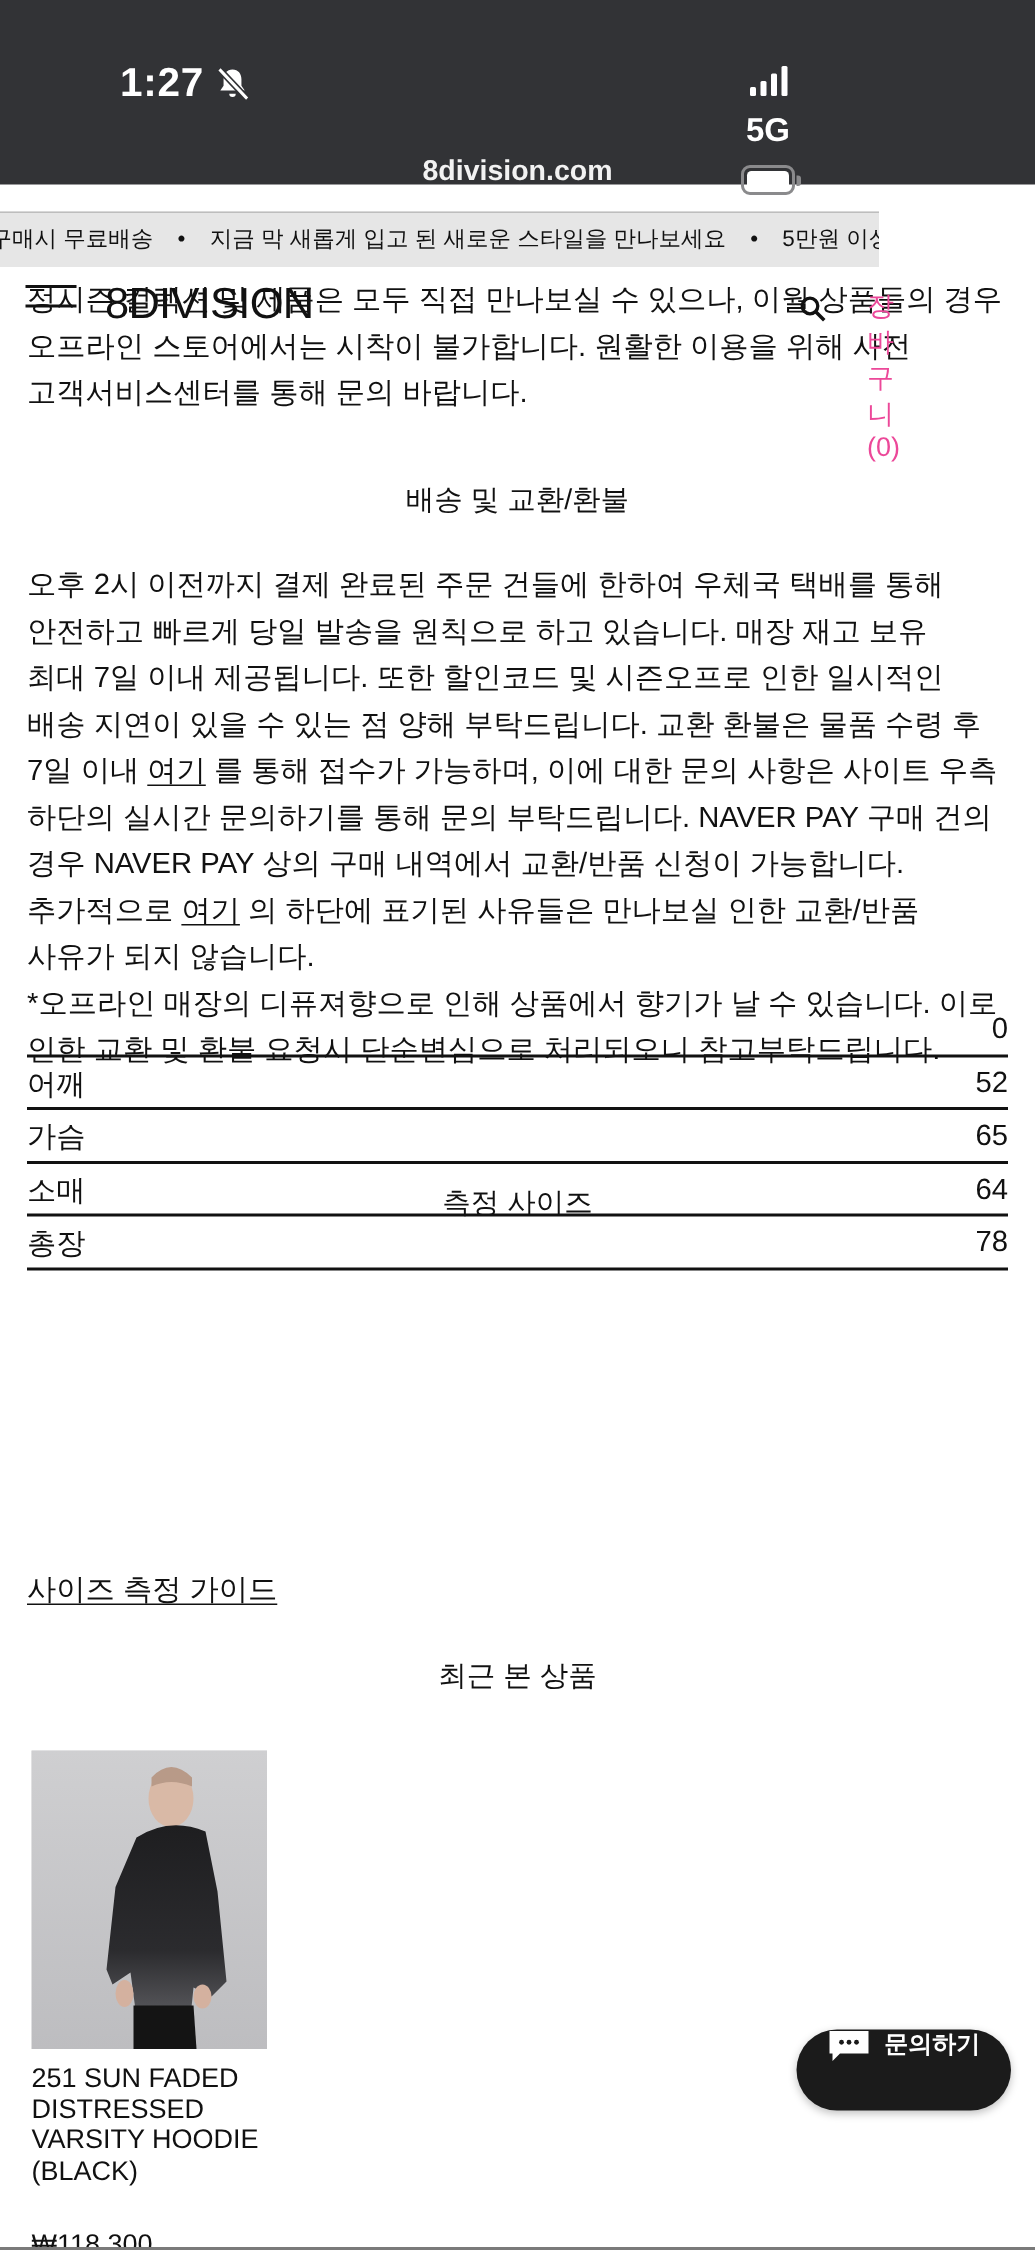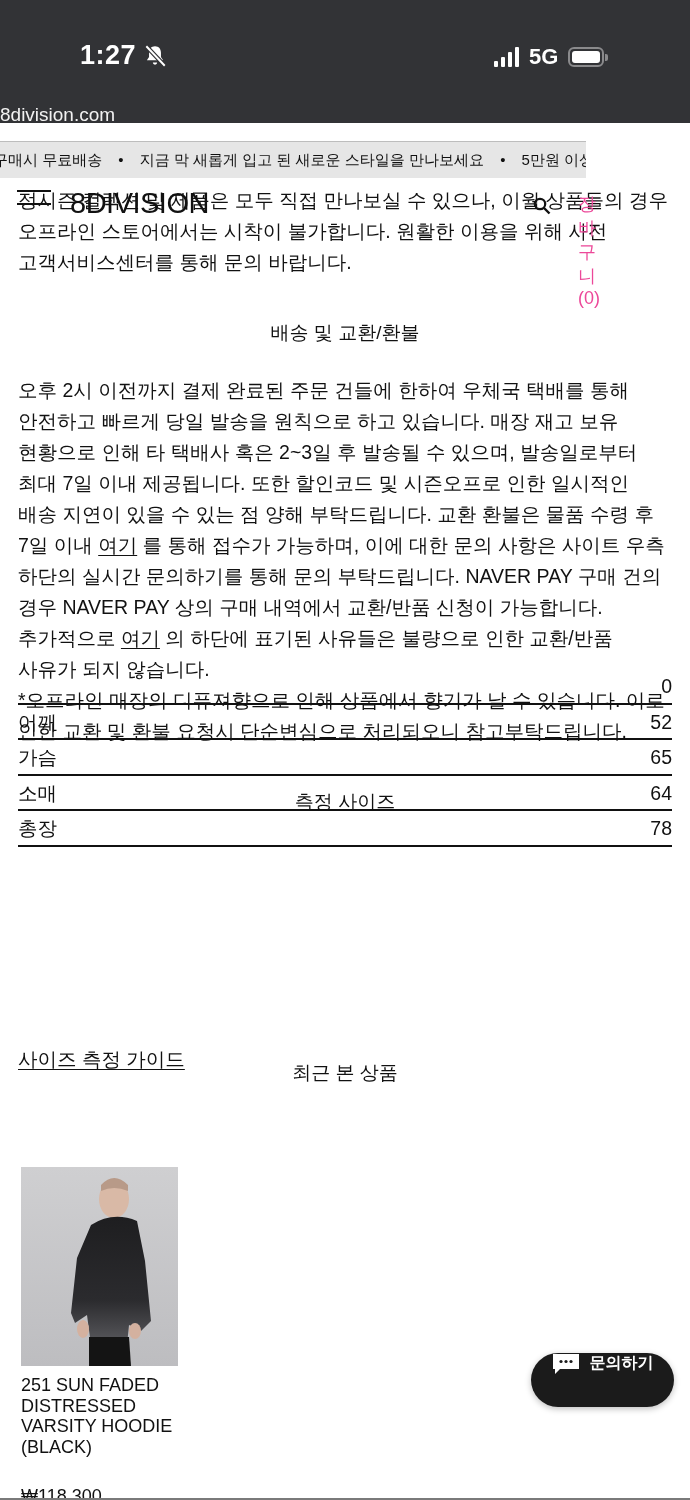--- a/index.html
+++ b/index.html
@@ -3,28 +3,28 @@
 <meta charset="utf-8">
 <style>
   * { box-sizing: border-box; margin: 0; padding: 0; }
   html, body { width: 690px; height: 1500px; overflow: hidden; background: #ffffff; }
   body { font-family: "Liberation Sans", "DejaVu Sans", sans-serif; color: #111; position: relative; }
 
   
   .chrome { position: absolute; left: 0; top: 0; width: 690px; height: 123px; background: #323336; color: #fff; }
   .status-time { position: absolute; left: 80px; top: 40px; font-size: 27px; font-weight: bold; letter-spacing: 0.5px; display: flex; align-items: center; gap: 6px; }
   .bell { width: 26px; height: 26px; position: relative; }
-  .status-right { position: absolute; left: 494px; top: 44px; display: flex; align-items: center; gap: 10px; }
+  .status-right { position: absolute; left: 494px; top: 44px; display: flex; align-items: center; gap: 10px; flex-direction: column; }
   .signal { display: flex; align-items: flex-end; gap: 3px; height: 20px; }
   .signal span { width: 4px; background: #fff; border-radius: 1px; display: block; }
   .net { font-size: 22px; font-weight: bold; }
   .battery { width: 36px; height: 20px; border: 2px solid #8a8a8c; border-radius: 6px; padding: 2px; position: relative; }
   .battery .fill { width: 100%; height: 100%; background: #fff; border-radius: 3px; }
   .battery::after { content: ""; position: absolute; right: -6px; top: 5px; width: 3px; height: 7px; background: #8a8a8c; border-radius: 0 2px 2px 0; }
-  .url { position: absolute; left: 0; width: 690px; top: 104px; font-size: 19px; font-weight: normal; color: #f2f2f2; }
+  .url { position: absolute; left: 0; width: 690px; top: 104px; text-align: center; font-size: 19px; font-weight: bold; color: #f2f2f2; }
 
   
   .marquee { position: absolute; left: 0; top: 141px; width: 586px; height: 37px; background: #e6e6e6; border-top: 1px solid #bdbdbd; white-space: nowrap; overflow: hidden; font-size: 15px; line-height: 36px; color: #111; }
   .marquee .track { position: absolute; left: -7px; top: 0; }
   .marquee .dot { margin: 0 12px; }
   .para { position: absolute; left: 18px; width: 660px; font-size: 19.5px; line-height: 31px; color: #111; }
   .heading { position: absolute; left: 0; width: 690px; text-align: center; font-size: 19px; color: #111; }
   .link-u { text-decoration: underline; text-underline-offset: 3px; }
 
   
@@ -107,27 +107,26 @@
     <line x1="11" y1="11" x2="16.5" y2="16.5" stroke="#111" stroke-width="2.4"></line>
   </svg>
   <div class="cart">장바구니(0)</div>
 </div>
 
 <div class="heading" style="top:320px;">배송 및 교환/환불</div>
 
 <div class="para" style="top:375px;">
   <div>오후 2시 이전까지 결제 완료된 주문 건들에 한하여 우체국 택배를 통해</div>
   <div>안전하고 빠르게 당일 발송을 원칙으로 하고 있습니다. 매장 재고 보유</div>
-  <div>현황으로 인해 타 택배사 혹은 2~3일 후 발송될 수 있으며, 발송일로부터</div>
   <div>최대 7일 이내 제공됩니다. 또한 할인코드 및 시즌오프로 인한 일시적인</div>
   <div>배송 지연이 있을 수 있는 점 양해 부탁드립니다. 교환 환불은 물품 수령 후</div>
   <div><span>7일 이내 </span><a class="link-u">여기</a><span> 를 통해 접수가 가능하며, 이에 대한 문의 사항은 사이트 우측</span></div>
   <div>하단의 실시간 문의하기를 통해 문의 부탁드립니다. NAVER PAY 구매 건의</div>
   <div>경우 NAVER PAY 상의 구매 내역에서 교환/반품 신청이 가능합니다.</div>
-  <div><span>추가적으로 </span><a class="link-u">여기</a><span> 의 하단에 표기된 사유들은 불량으로 인한 교환/반품</span></div>
+  <div><span>추가적으로 </span><a class="link-u">여기</a><span> 의 하단에 표기된 사유들은 만나보실 인한 교환/반품</span></div>
   <div>사유가 되지 않습니다.</div>
   <div>*오프라인 매장의 디퓨져향으로 인해 상품에서 향기가 날 수 있습니다. 이로</div>
   <div>인한 교환 및 환불 요청시 단순변심으로 처리되오니 참고부탁드립니다.</div>
 </div>
 
 <div class="heading" style="top:789px;">측정 사이즈</div>
 <table class="size-table">
   <tbody>
       <tr>
     <td></td>
@@ -147,21 +146,21 @@
   </tr>
   <tr class="bordered last">
     <td>총장</td>
     <td class="val">78</td>
   </tr>
 </tbody>
   </table>
 
 <a class="link-u" style="position:absolute;left:18px;top:1046px;font-size:19.5px;color:#111;">사이즈 측정 가이드</a>
 
-<div class="heading" style="top:1060px;">최근 본 상품</div>
+<div class="heading" style="top:1104px;">최근 본 상품</div>
 
 <div class="product-img">
   <svg width="157" height="199" viewBox="0 0 157 199">
     <defs>
       <linearGradient id="bg" x1="0" y1="0" x2="0" y2="1">
         <stop offset="0" stop-color="#cfcfd1"></stop>
           <stop offset="1" stop-color="#bdbdc0"></stop>
       </linearGradient>
       <linearGradient id="hood" x1="0" y1="0" x2="0" y2="1">
         <stop offset="0" stop-color="#1e1e20"></stop>

